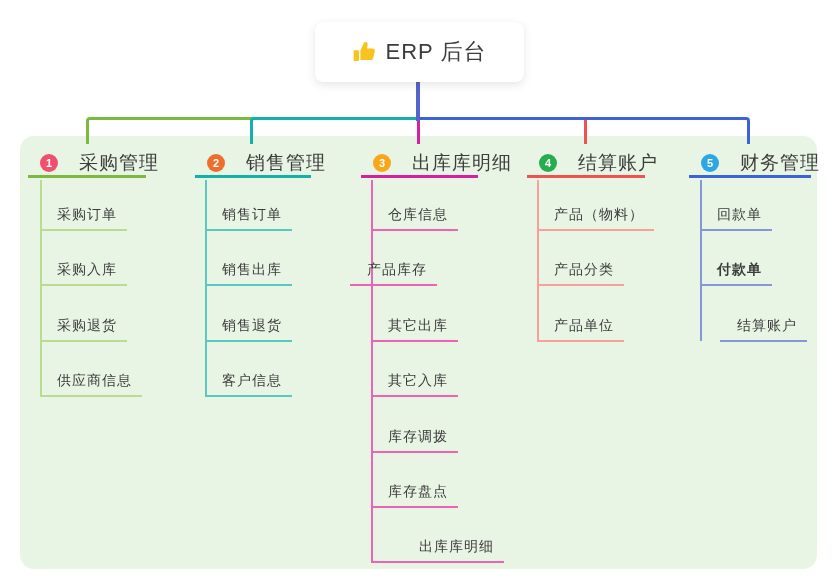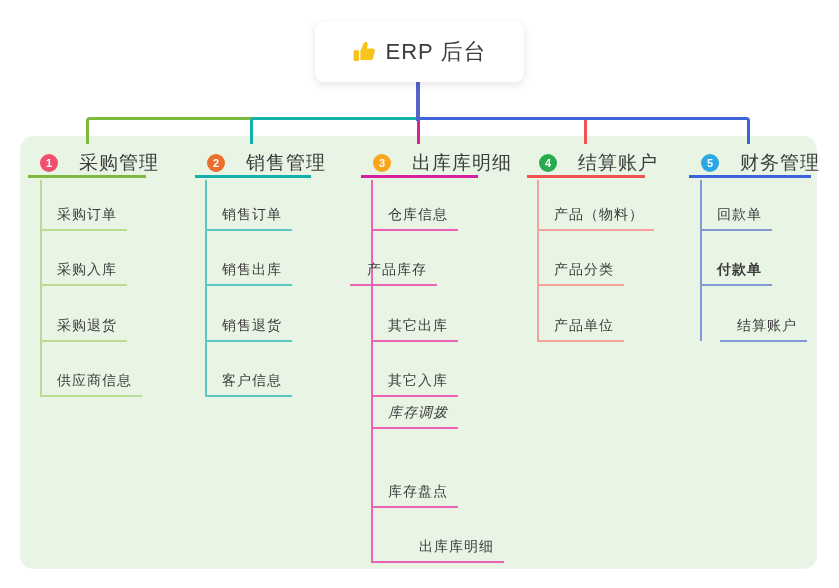--- a/index.html
+++ b/index.html
@@ -87,21 +87,21 @@
       <div class="child-node" style="left: 205px; top: 362px; border-bottom: 2px solid rgb(90, 200, 192);">客户信息</div>
       <div class="branch-title" style="left: 361px; width: 117px; border-bottom: 3px solid rgb(214, 33, 159);">
         <span class="badge" style="background: rgb(249, 166, 27);">3</span>
         <span class="t">出库库明细</span>
       </div>
       <div class="spine" style="left: 371px; top: 180px; height: 382px; background: rgb(237, 100, 182);"></div>
       <div class="child-node" style="left: 371px; top: 196px; border-bottom: 2px solid rgb(237, 100, 182);">仓库信息</div>
       <div class="child-node" style="left: 350px; top: 251px; border-bottom: 2px solid rgb(237, 100, 182);">产品库存</div>
       <div class="child-node" style="left: 371px; top: 307px; border-bottom: 2px solid rgb(237, 100, 182);">其它出库</div>
       <div class="child-node" style="left: 371px; top: 362px; border-bottom: 2px solid rgb(237, 100, 182);">其它入库</div>
-      <div class="child-node" style="left: 371px; top: 394px; border-bottom: 2px solid rgb(237, 100, 182); font-style: italic;">库存调拨</div>
+      <div class="child-node" style="left: 371px; top: 418px; border-bottom: 2px solid rgb(237, 100, 182);">库存调拨</div>
       <div class="child-node" style="left: 371px; top: 473px; border-bottom: 2px solid rgb(237, 100, 182);">库存盘点</div>
       <div class="child-node" style="left: 371px; top: 528px; border-bottom: 2px solid rgb(237, 100, 182); padding-left: 48px;">出库库明细</div>
       <div class="branch-title" style="left: 527px; width: 118px; border-bottom: 3px solid rgb(240, 83, 79);">
         <span class="badge" style="background: rgb(40, 172, 80);">4</span>
         <span class="t">结算账户</span>
       </div>
       <div class="spine" style="left: 537px; top: 180px; height: 161px; background: rgb(246, 161, 155);"></div>
       <div class="child-node" style="left: 537px; top: 196px; border-bottom: 2px solid rgb(246, 161, 155);">产品（物料）</div>
       <div class="child-node" style="left: 537px; top: 251px; border-bottom: 2px solid rgb(246, 161, 155);">产品分类</div>
       <div class="child-node" style="left: 537px; top: 307px; border-bottom: 2px solid rgb(246, 161, 155);">产品单位</div>

